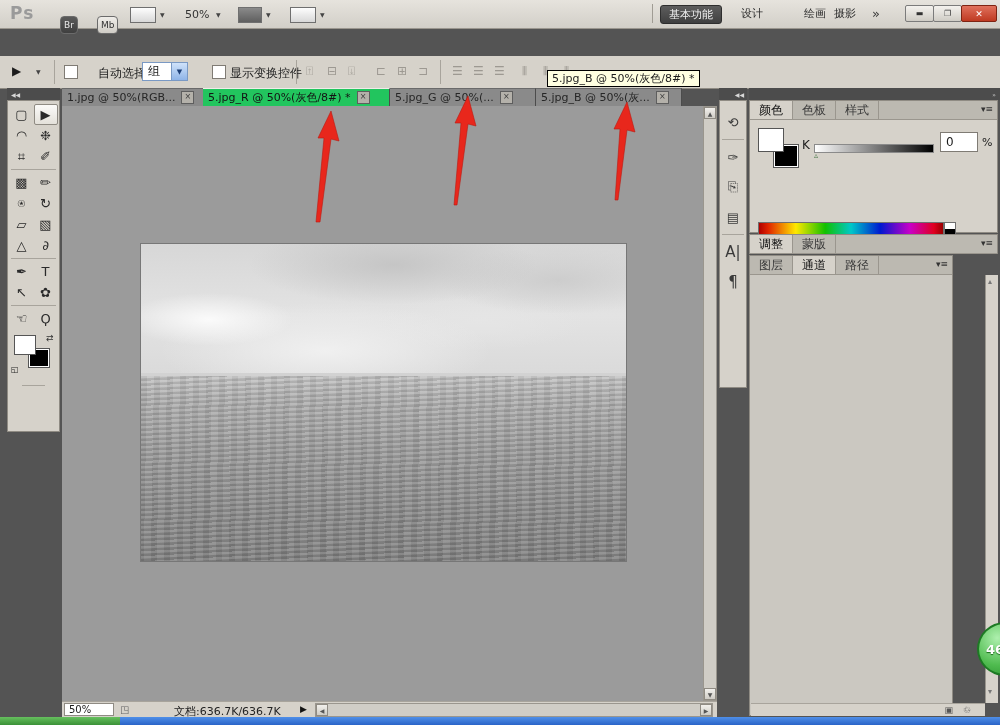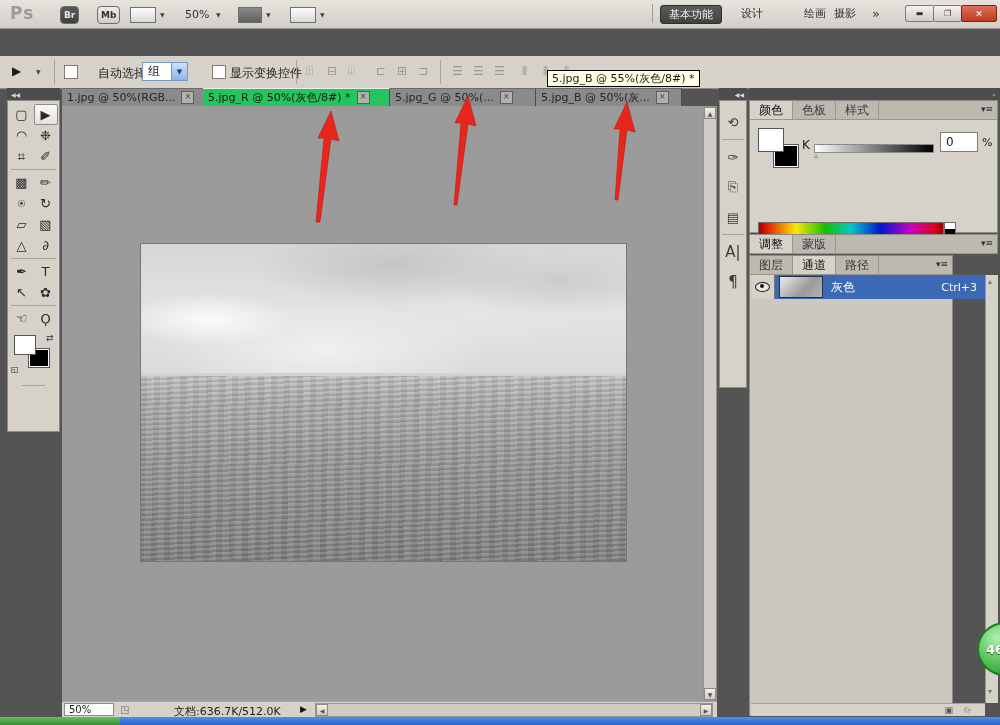--- a/index.html
+++ b/index.html
@@ -3,22 +3,22 @@
 <meta charset="utf-8">
 <style>
   html,body{margin:0;padding:0}
   body{width:1000px;height:725px;position:relative;overflow:hidden;
        background:#545454;font-family:"DejaVu Sans","Liberation Sans",sans-serif;color:#1c1c1c;}
   .abs{position:absolute}
   
   #titlebar{left:0;top:0;width:1000px;height:28px;background:linear-gradient(#e6e3dd,#d2cfc8);
             border-bottom:1px solid #9a968e;}
   #ps-logo{left:10px;top:3px;font-size:17px;font-weight:bold;color:#9a9a9a;letter-spacing:1px}
-  .tb-btn{top:6px;height:16px;display:flex;align-items:center;justify-content:center;
-          font-size:9px;font-weight:bold;border:1px solid #6b6b6b;border-radius:4px;
+  .tb-btn{top:16px;height:16px;display:flex;align-items:center;justify-content:center;
+          font-size:9px;font-weight:normal;border:1px solid #6b6b6b;border-radius:4px;
           background:linear-gradient(#5a5a5a,#3f3f3f);color:#e8e8e8;padding:0 3px}
   .tb-ico{top:7px;height:14px;border:1px solid #6f6f6f;background:linear-gradient(#fdfdfd,#d8d8d8)}
   .tb-caret{top:11px;font-size:6px;color:#444}
   .tb-zoom{top:8px;font-size:11px;color:#333}
   .ws-btn{top:5px;height:17px;display:flex;align-items:center;padding:0 8px;font-size:11px;color:#2d2d2d}
   .ws-active{background:linear-gradient(#5d5d5d,#404040);border:1px solid #2e2e2e;border-radius:3px;color:#f0f0f0}
   .win-btn{top:5px;width:27px;height:15px;border:1px solid #7b7b7b;border-radius:2px;
            background:linear-gradient(#f4f2ee,#cfccc5);display:flex;align-items:center;justify-content:center;
            font-size:8px;color:#333}
   #win-close{background:linear-gradient(#e0715c,#bf3a22);color:#fff;width:34px;font-size:9px;font-weight:bold;border-color:#7e2413}
@@ -192,21 +192,21 @@
   <span class="abs align-ico" style="left:418px">⊐</span>
   <span class="abs opt-sep" style="left:440px"></span>
   <span class="abs align-ico" style="left:452px">☰</span>
   <span class="abs align-ico" style="left:473px">☰</span>
   <span class="abs align-ico" style="left:494px">☰</span>
   <span class="abs align-ico" style="left:522px">⫴</span>
   <span class="abs align-ico" style="left:543px">⫴</span>
   <span class="abs align-ico" style="left:564px">⫴</span>
 </div>
 
-<div id="tooltip" class="abs">5.jpg_B @ 55%(灰色/8#) *</div>
+<div id="tooltip" class="abs">5.jpg_B @ 50%(灰色/8#) *</div>
 
 <div class="abs doctab" style="left:62px;width:162px">
   <span style="overflow:hidden">1.jpg @ 50%(RGB...</span>
   <span class="tab-close">×</span>
 </div>
 <div class="abs doctab active" style="left:203px;width:187px">
   <span style="overflow:hidden">5.jpg_R @ 50%(灰色/8#) *</span>
   <span class="tab-close">×</span>
 </div>
 <div class="abs doctab" style="left:390px;width:146px">
@@ -259,21 +259,21 @@
 </div>
 
 <div class="abs sb-track" style="left:703px;top:106px;width:14px;height:595px">
   <div class="abs sb-arrow" style="left:0px;top:0px;width:12px;height:12px">▲</div>
   <div class="abs sb-arrow" style="left:0px;top:581px;width:12px;height:12px">▼</div>
 </div>
 
 <div id="statusbar" class="abs">
   <span class="abs" id="status-zoom">50%</span>
   <span class="abs" style="left:58px;top:2px;font-size:10px;color:#666">◳</span>
-  <span class="abs" style="left:112px;top:2px;font-size:11px;color:#222">文档:636.7K/512.0K</span>
+  <span class="abs" style="left:112px;top:2px;font-size:11px;color:#222">文档:636.7K/636.7K</span>
   <span class="abs" style="left:238px;top:2px;font-size:9px;color:#111">▶</span>
   <div class="abs sb-track" style="left:253px;top:1px;width:398px;height:14px">
     <span class="abs sb-arrow" style="left:0;top:0;width:12px;height:12px">◀</span>
     <span class="abs sb-arrow" style="left:384px;top:0;width:12px;height:12px">▶</span>
   </div>
 </div>
 
 <div id="dock-header" class="abs">◀◀</div>
 <div id="dock" class="abs">
   <div class="dock-ico" style="margin-top:6px">⟲</div>
@@ -316,28 +316,20 @@
   </div>
 </div>
 
 <div id="layers-panel" class="abs panel">
   <div class="ptab-row">
     <span class="ptab">图层</span>
     <span class="ptab active">通道</span>
     <span class="ptab">路径</span>
     <span class="pmenu">▾≡</span>
   </div>
-  <div class="abs" id="channel-row">
-    <span id="eye-cell">
-        <span class="eye"></span>
-      </span>
-    <span id="chan-thumb"></span>
-    <span style="margin-left:8px;font-size:12px;color:#fff">灰色</span>
-    <span style="margin-left:auto;margin-right:8px;font-size:11px;color:#fff">Ctrl+3</span>
-  </div>
   <div class="abs" id="layers-scroll">
     <span class="abs" style="left:2px;top:2px;font-size:8px;color:#777">▴</span>
     <span class="abs" style="left:2px;top:412px;font-size:8px;color:#777">▾</span>
   </div>
   <div class="abs" id="layers-bottom">
     <span class="lb-ico">▣</span>
     <span class="lb-ico">♲</span>
   </div>
 </div>
 

